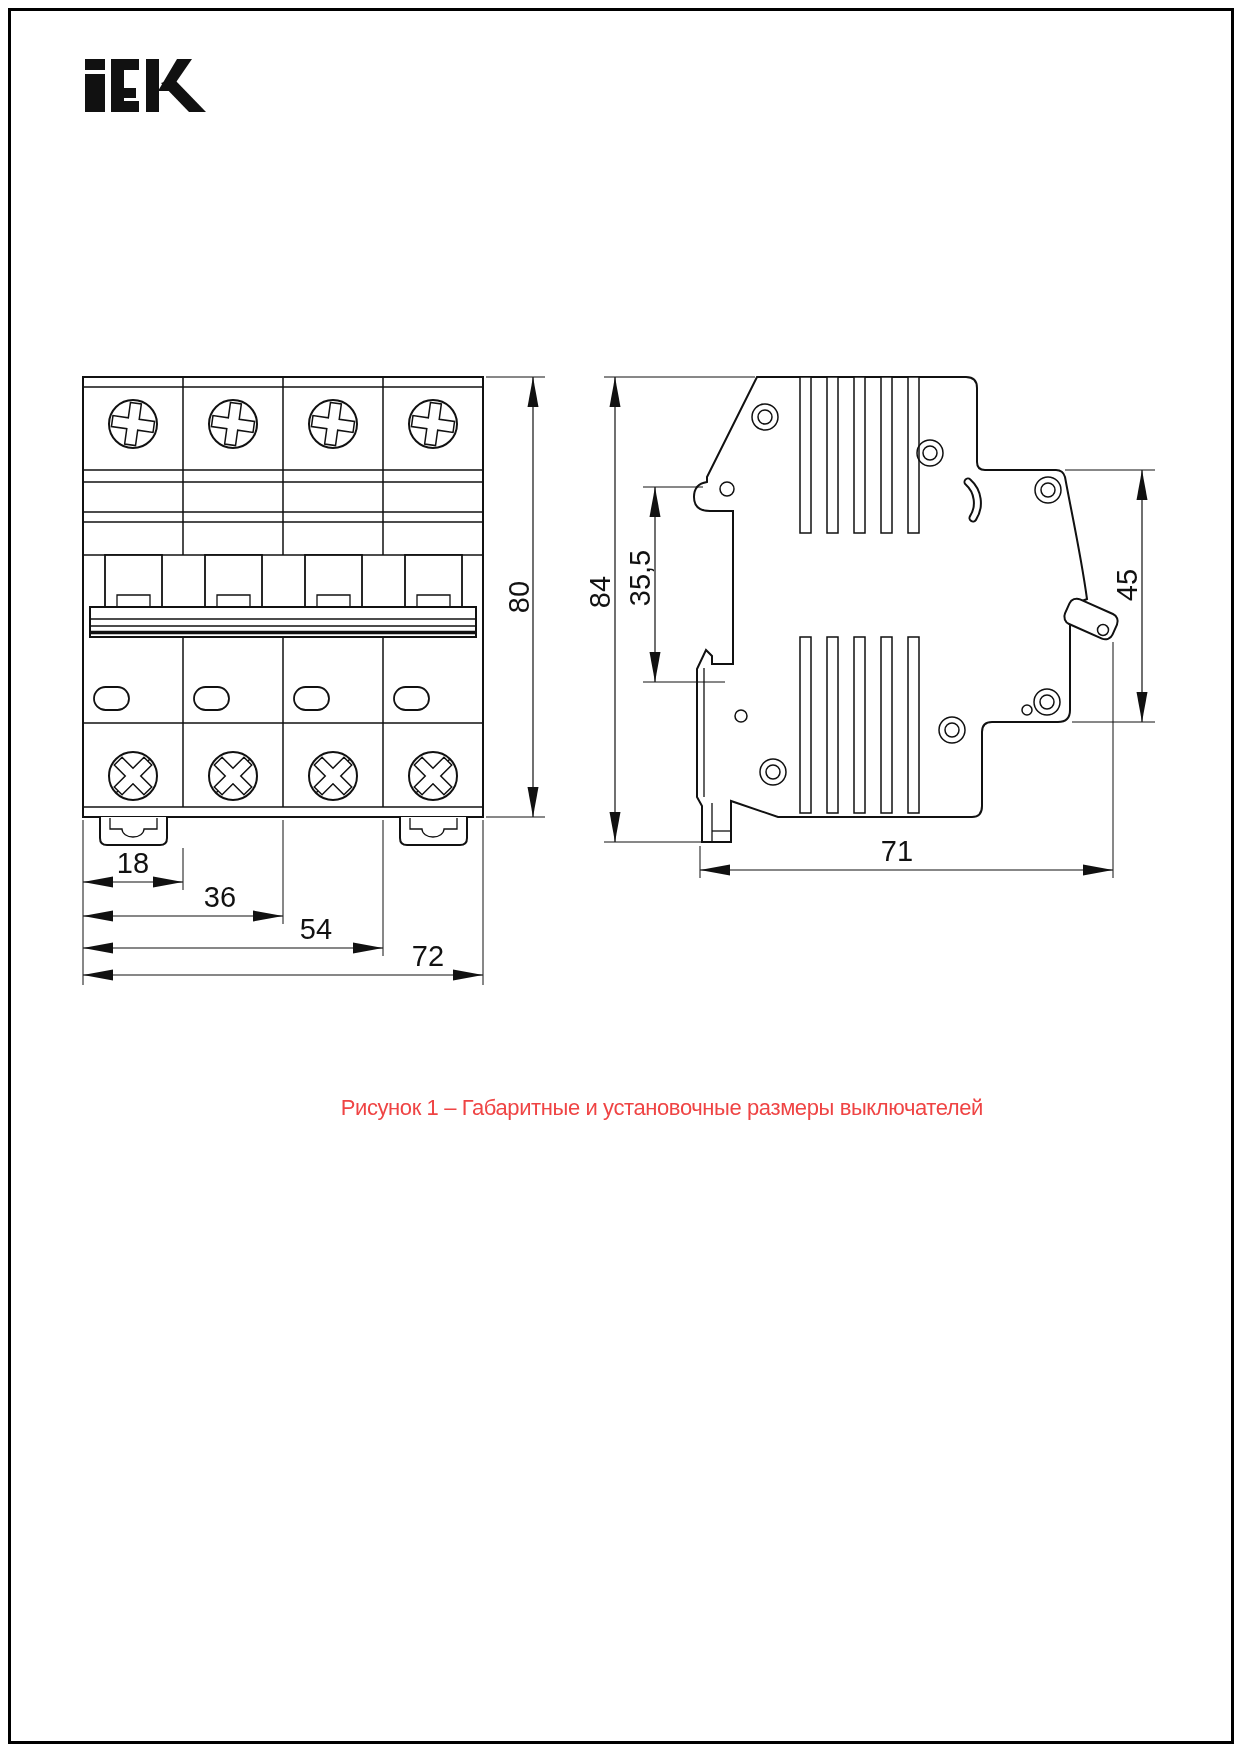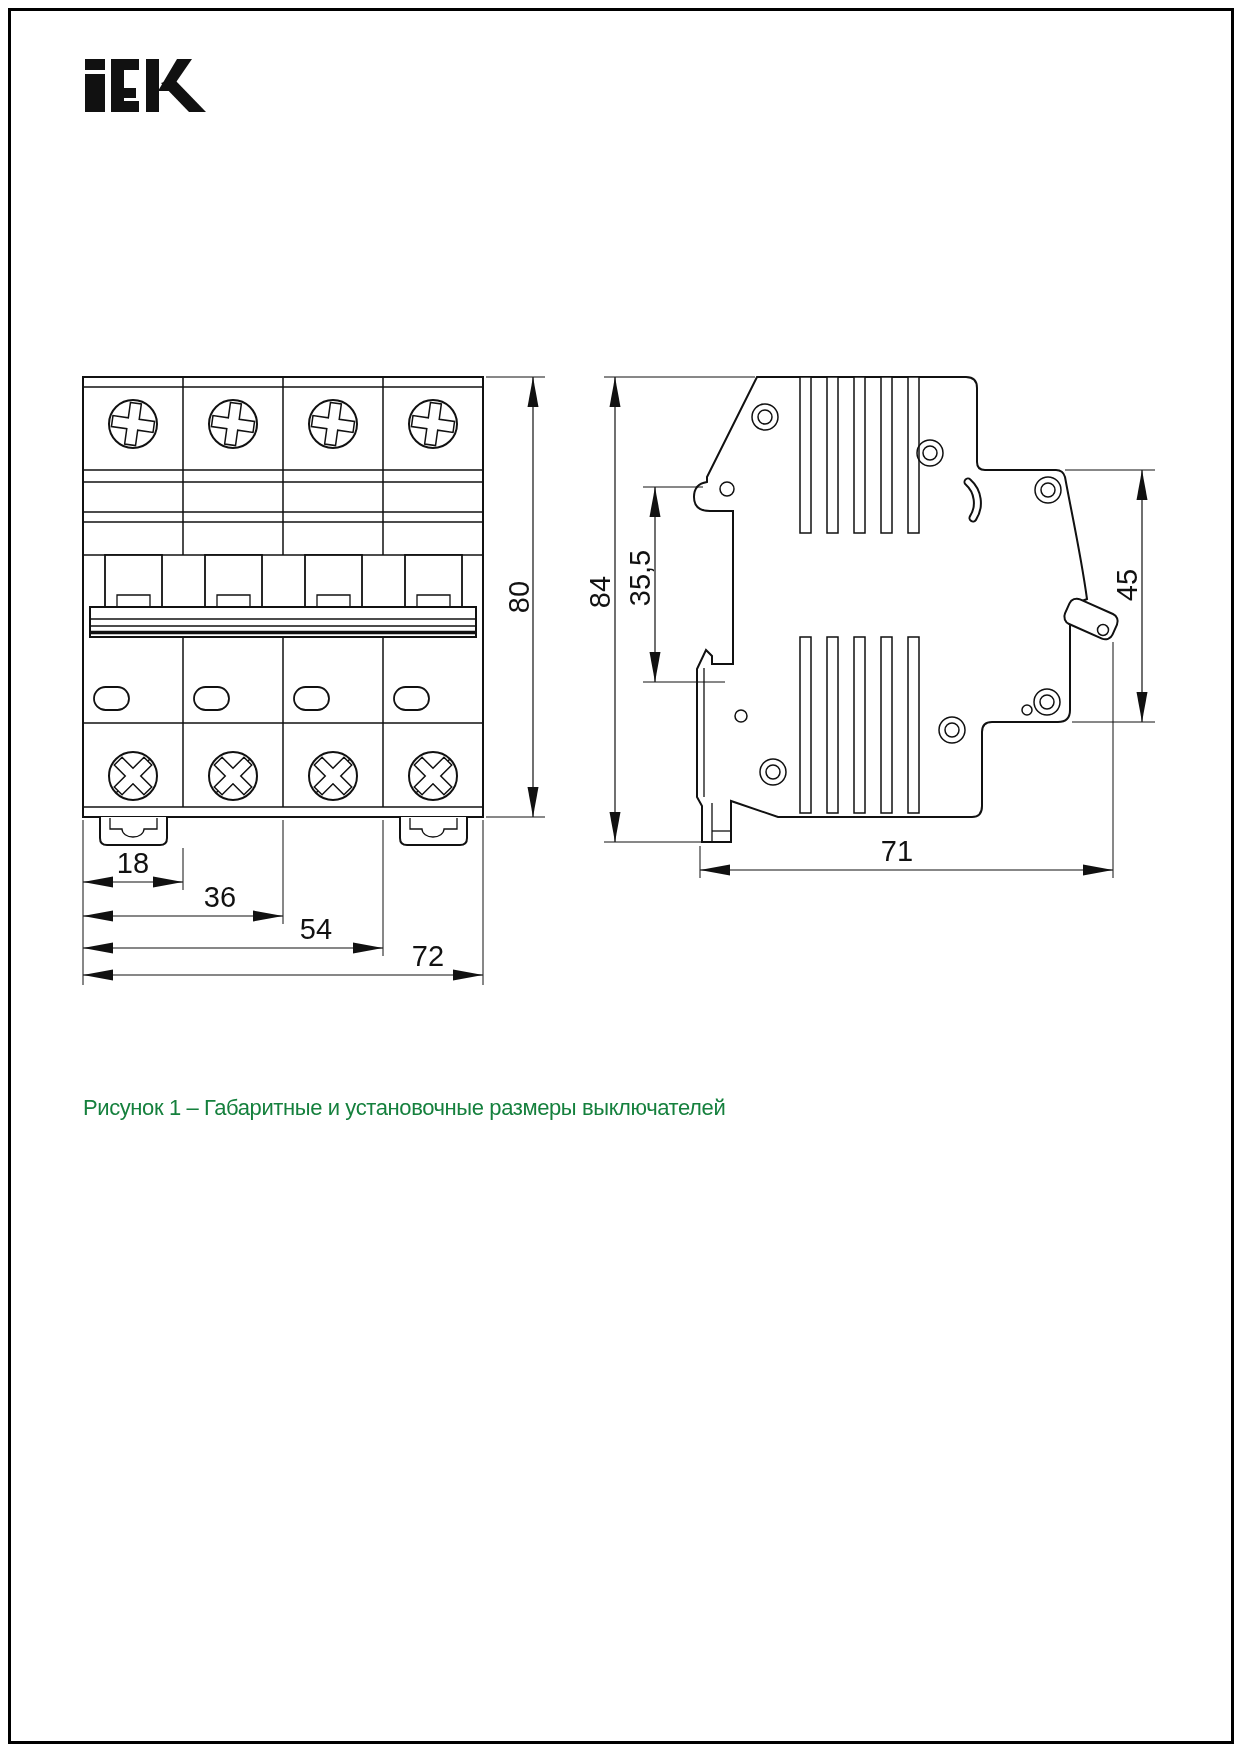--- a/index.html
+++ b/index.html
@@ -2,21 +2,21 @@
 <html><head>
 <meta charset="utf-8">
 <style>
   html,body{margin:0;padding:0;background:#e8e8e8;}
   .page{position:relative;width:1240px;height:1750px;background:#fff;overflow:hidden;
         font-family:"Liberation Sans",sans-serif;}
   .frame{position:absolute;left:8px;top:8px;right:6px;bottom:6px;border:3px solid #000;pointer-events:none;}
   .logo{position:absolute;left:85px;top:59px;width:121px;height:53px;}
   .drawing{position:absolute;left:0;top:0;width:1240px;height:1750px;}
   .caption{position:absolute;left:83px;top:1095px;width:900px;font-size:22px;
-           letter-spacing:-0.4px;color:#15803d;}
+           letter-spacing:-0.4px;color:#ef4444;text-align:right;}
   svg text{font-family:"Liberation Sans",sans-serif;font-size:29px;fill:#111;}
 </style>
 </head>
 <body>
 
 <div class="page">
   <div class="frame"></div>
 
   <svg class="logo" viewBox="0 0 121 53" role="img" aria-label="iEK">
     <g fill="#111">

